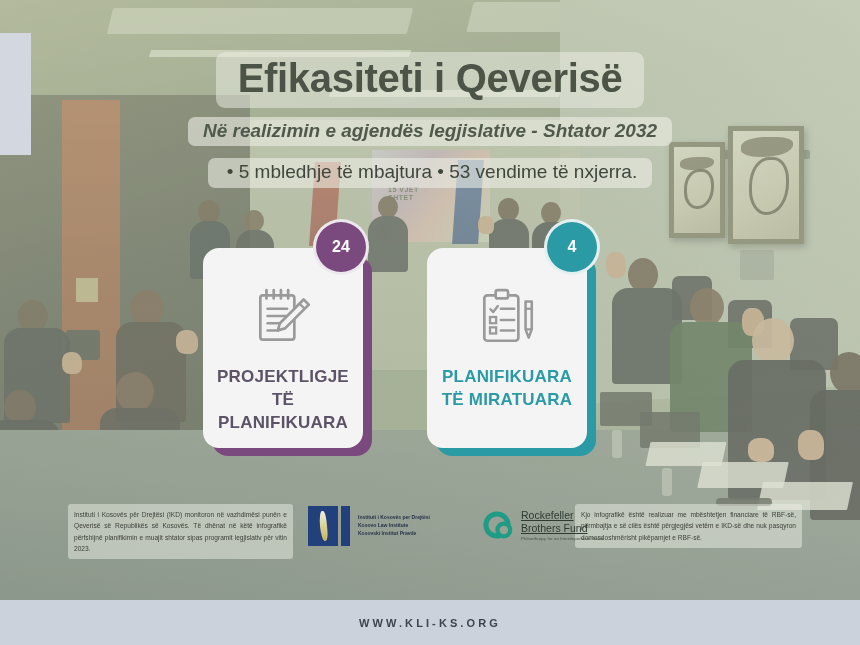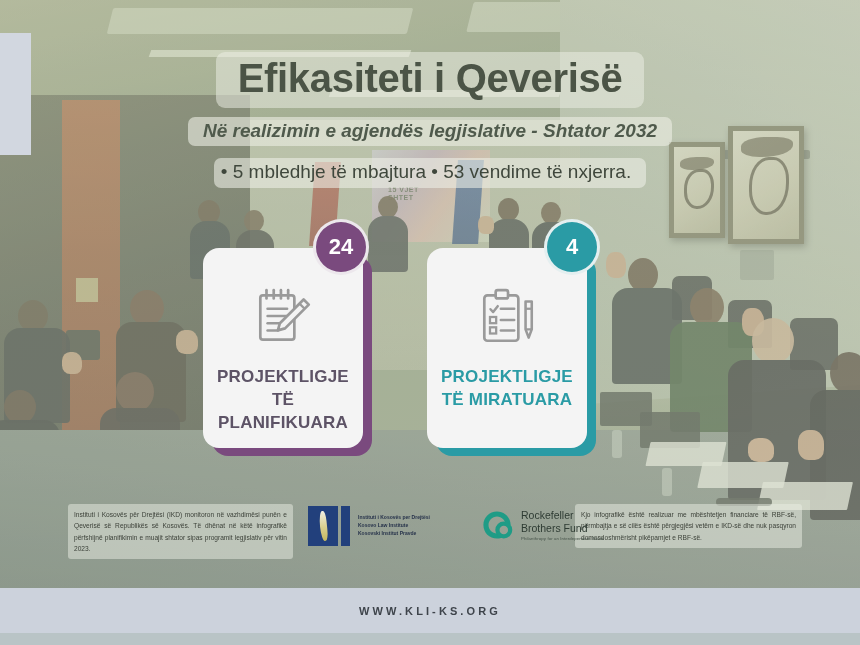--- a/index.html
+++ b/index.html
@@ -207,21 +207,21 @@
     background: rgba(236,239,229,0.60);
     border-radius: 7px;
   }
   .stats-wrap {
     position: absolute; left: 0; top: 158px; width: 860px; text-align: center;
   }
   .stats {
     display: inline-block;
     font-size: 19px;
     color: #3f473c;
-    padding: 3px 15px 5px 7px;
+    padding: 3px 15px 5px 19px;
     background: rgba(237,240,231,0.58);
     border-radius: 7px;
   }
 
   
   .card {
     position: absolute;
     width: 160px;
     height: 200px;
     background: #f4f4f4;
@@ -241,21 +241,21 @@
   #card1 { left: 203px; top: 248px; }
   #card1-shadow { left: 212px; top: 256px; background: #7a4a7e; }
   #card2 { left: 427px; top: 248px; }
   #card2-shadow { left: 436px; top: 256px; background: #2a9ba5; }
 
   .badge {
     position: absolute;
     width: 56px; height: 56px;
     border-radius: 50%;
     display: flex; align-items: center; justify-content: center;
-    font-size: 22px; font-weight: bold; color: #ffffff;
+    font-size: 16px; font-weight: bold; color: #ffffff;
     border: 3px solid rgba(248,248,248,0.9);
   }
   #badge1 { left: 313px; top: 219px; background: #7a4a7e; }
   #badge2 { left: 544px; top: 219px; background: #2a9ba5; }
 
   .card-icon { width: 66px; height: 66px; margin-bottom: 16px; }
   .card-label {
     font-size: 17px;
     font-weight: bold;
     letter-spacing: 0.2px;
@@ -302,28 +302,28 @@
   .ikd-text {
     font-size: 5px; line-height: 1.55; color: #26324a; font-weight: bold;
   }
 
   .logo-rbf {
     position: absolute; left: 480px; top: 508px;
     display: flex; align-items: center; gap: 7px;
   }
   .rbf-mark { width: 34px; height: 34px; }
   .rbf-text-main {
-    font-size: 10.5px; line-height: 1.16; color: #2e3b33; font-weight: normal;
+    font-size: 10.5px; line-height: 1.16; color: #2e3b33; font-weight: normal; text-decoration: underline;
   }
   .rbf-text-sub {
     font-size: 4.3px; color: #46534a; margin-top: 2px; letter-spacing: 0.1px;
   }
 
   .bottom-bar {
-    position: absolute; left: 0; top: 588px; width: 860px; height: 45px;
+    position: absolute; left: 0; top: 600px; width: 860px; height: 45px;
     background: #ccd2dc;
     display: flex; align-items: center; justify-content: center;
   }
   .bottom-url {
     font-size: 11px; font-weight: bold; color: #3e444b;
     letter-spacing: 3.1px;
   }
 </style>
 </head>
 <body>
@@ -489,21 +489,21 @@
       <path d="M16 24.5 L18.6 27.2 L23 21.5" stroke="#9a9a9a" stroke-width="2.4" stroke-linecap="round" stroke-linejoin="round"></path>
       <rect x="15.5" y="32" width="6" height="6" stroke="#9a9a9a" stroke-width="2.2"></rect>
       <rect x="15.5" y="42" width="6" height="6" stroke="#9a9a9a" stroke-width="2.2"></rect>
       <line x1="26" y1="24" x2="39" y2="24" stroke="#9a9a9a" stroke-width="2.4" stroke-linecap="round"></line>
       <line x1="26" y1="35" x2="39" y2="35" stroke="#9a9a9a" stroke-width="2.4" stroke-linecap="round"></line>
       <line x1="26" y1="45" x2="39" y2="45" stroke="#9a9a9a" stroke-width="2.4" stroke-linecap="round"></line>
       <path d="M50 17 L56 17 L56 44 L53 52 L50 44 Z" stroke="#9a9a9a" stroke-width="2.5" stroke-linejoin="round" fill="#f4f4f4"></path>
       <line x1="50" y1="24" x2="56" y2="24" stroke="#9a9a9a" stroke-width="2.2"></line>
       <line x1="50" y1="44" x2="56" y2="44" stroke="#9a9a9a" stroke-width="2.2"></line>
     </svg>
-    <div id="label2" class="card-label">PROJEKTLIGJE TË MIRATUARA</div>
+    <div id="label2" class="card-label">PLANIFIKUARA TË MIRATUARA</div>
   </div>
   <div id="badge2" class="badge">4</div>
 
   <div id="note-left" class="footer-note">Instituti i Kosovës për Drejtësi (IKD) monitoron në vazhdimësi punën e Qeverisë së Republikës së Kosovës. Të dhënat në këtë infografikë përfshijnë planifikimin e muajit shtator sipas programit legjislativ për vitin 2023.</div>
   <div id="note-right" class="footer-note">Kjo infografikë është realizuar me mbështetjen financiare të RBF-së, përmbajtja e së cilës është përgjegjësi vetëm e IKD-së dhe nuk pasqyron domosdoshmërisht pikëpamjet e RBF-së.</div>
 
   <div class="logo-ikd">
     <div class="ikd-mark">
       <div class="ikd-block"></div>
       <div class="ikd-flame"></div>

